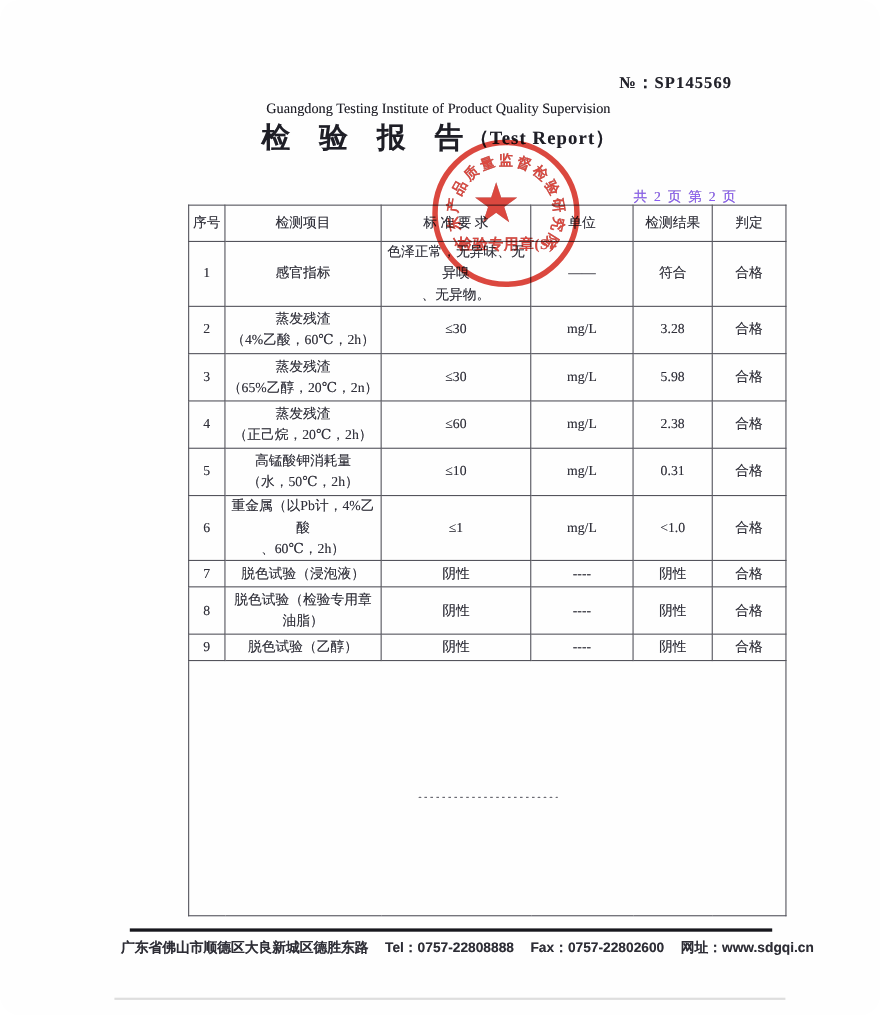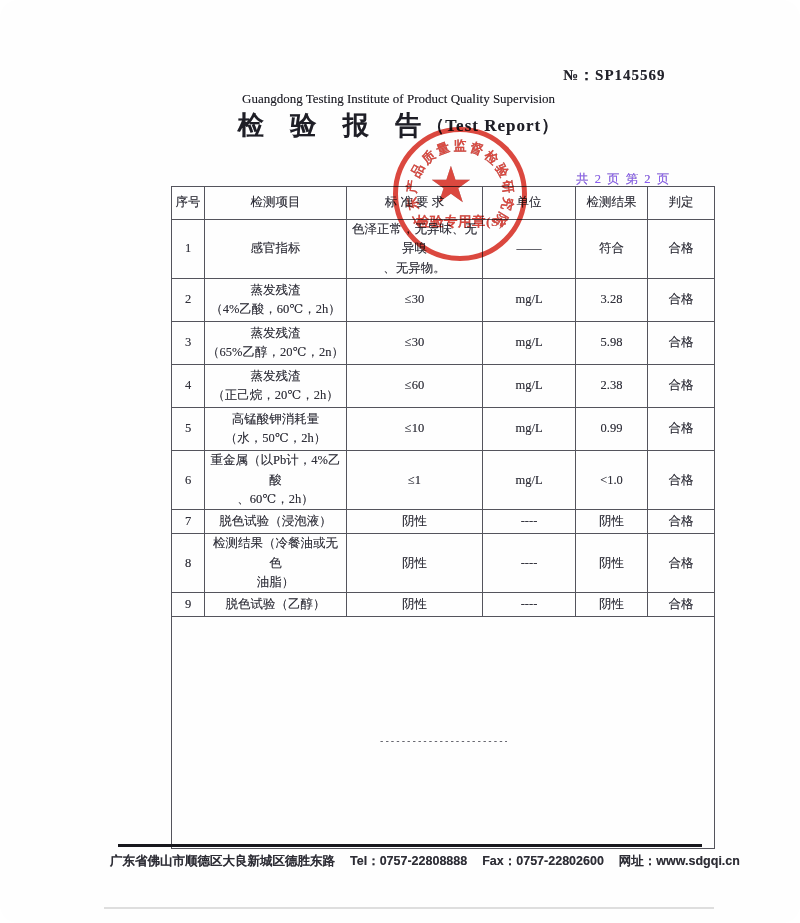--- a/index.html
+++ b/index.html
@@ -118,21 +118,21 @@
       <td>mg/L</td>
       <td>2.38</td>
       <td>合格</td>
     </tr>
     <tr style="height:43px">
       <td>5</td>
       <td>高锰酸钾消耗量
 （水，50℃，2h）</td>
       <td>≤10</td>
       <td>mg/L</td>
-      <td>0.99</td>
+      <td>0.31</td>
       <td>合格</td>
     </tr>
     <tr style="height:43px">
       <td>6</td>
       <td>重金属（以Pb计，4%乙酸
 、60℃，2h）</td>
       <td>≤1</td>
       <td>mg/L</td>
       <td>&lt;1.0</td>
       <td>合格</td>
@@ -140,21 +140,21 @@
     <tr style="height:24px">
       <td>7</td>
       <td>脱色试验（浸泡液）</td>
       <td>阴性</td>
       <td>----</td>
       <td>阴性</td>
       <td>合格</td>
     </tr>
     <tr style="height:43px">
       <td>8</td>
-      <td>检测结果（冷餐油或无色
+      <td>脱色试验（检验专用章
 油脂）</td>
       <td>阴性</td>
       <td>----</td>
       <td>阴性</td>
       <td>合格</td>
     </tr>
     <tr style="height:24px">
       <td>9</td>
       <td>脱色试验（乙醇）</td>
       <td>阴性</td>

